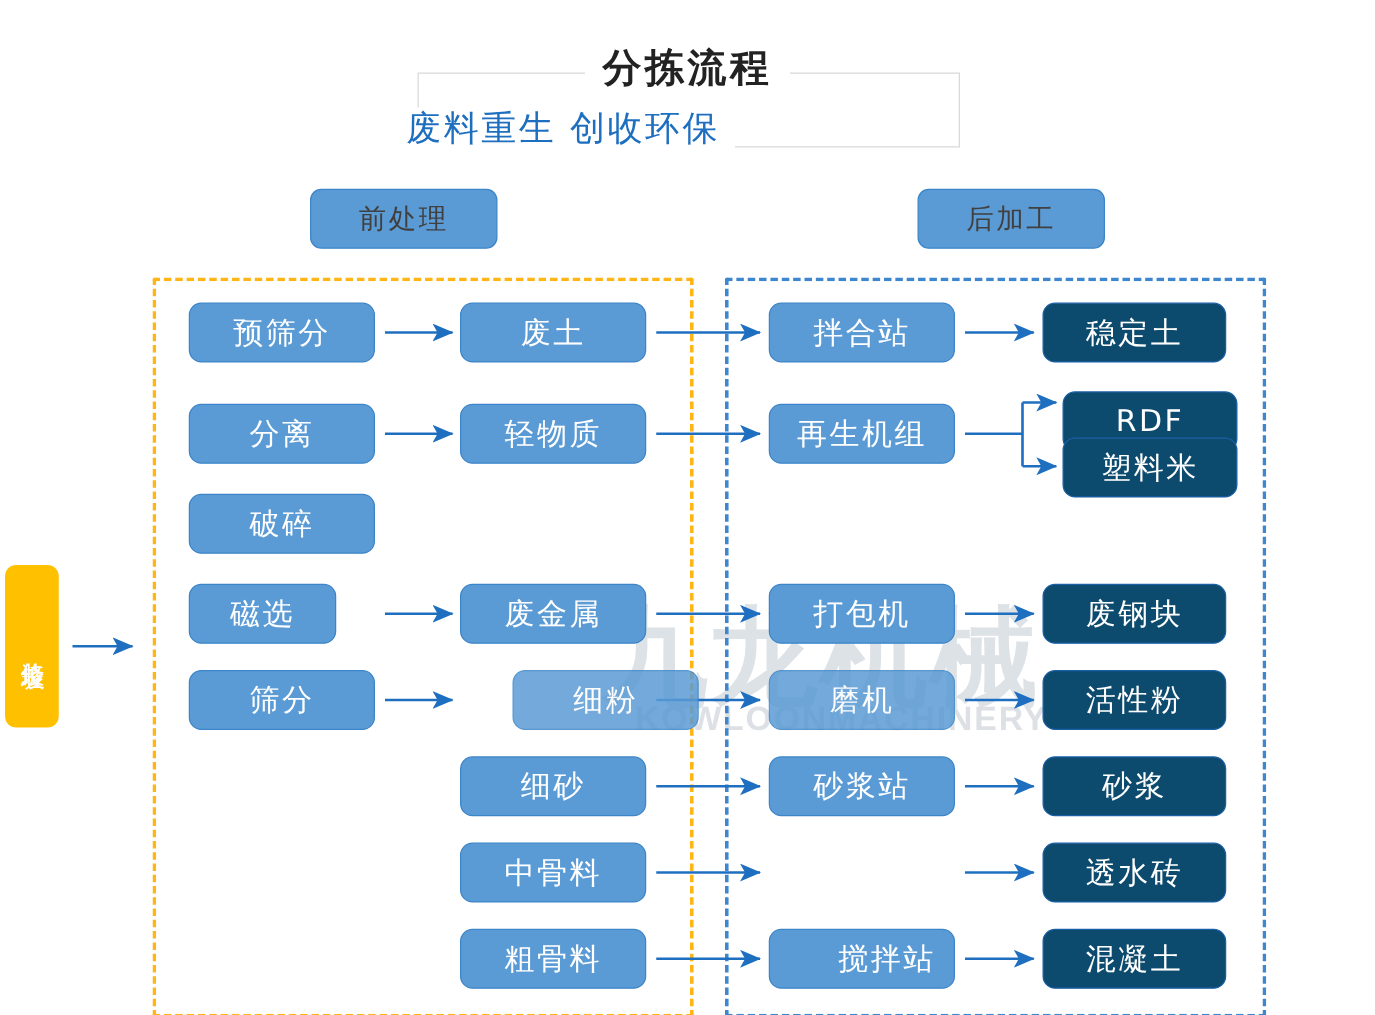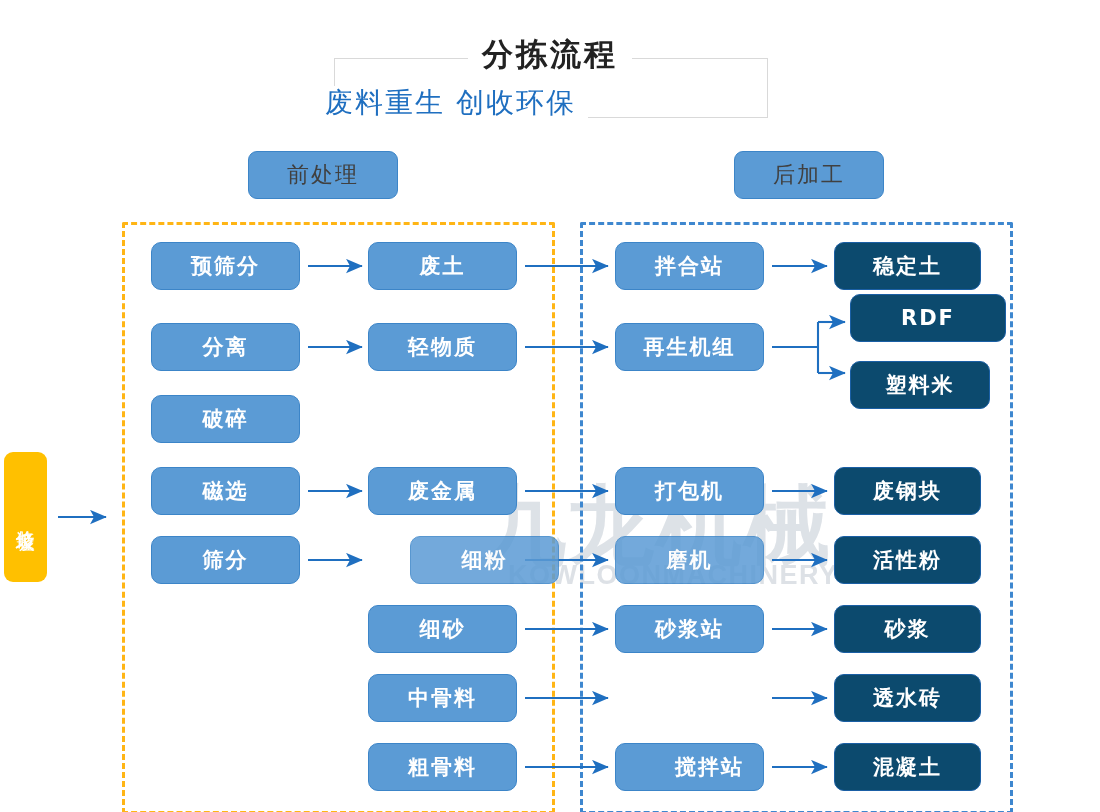--- a/index.html
+++ b/index.html
@@ -107,26 +107,25 @@
   }
   .source-box span{writing-mode:vertical-rl;text-orientation:upright;letter-spacing:1px;}
 
   
   .node{
     position:absolute;
     height:48px;
     border-radius:10px;
     display:flex;align-items:center;justify-content:center;
     color:#ffffff;
-    font-size:21px;
+    font-size:24px;
     letter-spacing:2px;
     z-index:4;
     box-sizing:border-box;
     font-family:"DejaVu Sans","Liberation Sans",sans-serif;
-    font-weight:bold;
   }
   .node.light{background:#5b9bd5;border:1px solid #3c85c8;}
   .node.dark{background:#0c4a6e;border:1px solid #1a5fa5;}
   .node.semi{background:#5b9bd5;border:1px solid #3c85c8;opacity:.85;}
 
   
   #wires{position:absolute;left:0;top:0;width:1100px;height:812px;z-index:3;}
 </style>
 </head>
 <body>
@@ -189,40 +188,40 @@
     </g>
     <g stroke="#1f6fc0" stroke-width="2.1" fill="none" marker-end="url(#ah)">
       <path d="M818,322 L845,322"></path>
       <path d="M818,373 L845,373"></path>
     </g>
   </svg>
 
   <div class="node light" style="left:151px;top:242px;width:149px;">预筛分</div>
   <div class="node light" style="left:151px;top:323px;width:149px;">分离</div>
   <div class="node light" style="left:151px;top:395px;width:149px;">破碎</div>
-  <div class="node light" style="left:151px;top:467px;width:149px;">磁选</div>
+  <div class="node light" style="left:151px;top:467px;width:118px;">磁选</div>
   <div class="node light" style="left:151px;top:536px;width:149px;">筛分</div>
 
   <div class="node light" style="left:368px;top:242px;width:149px;">废土</div>
   <div class="node light" style="left:368px;top:323px;width:149px;">轻物质</div>
   <div class="node light" style="left:368px;top:467px;width:149px;">废金属</div>
   <div class="node semi" style="left:368px;top:536px;width:149px;margin-left:42px;">细粉</div>
   <div class="node light" style="left:368px;top:605px;width:149px;">细砂</div>
   <div class="node light" style="left:368px;top:674px;width:149px;">中骨料</div>
   <div class="node light" style="left:368px;top:743px;width:149px;">粗骨料</div>
 
   <div class="node light" style="left:615px;top:242px;width:149px;">拌合站</div>
   <div class="node light" style="left:615px;top:323px;width:149px;">再生机组</div>
   <div class="node light" style="left:615px;top:467px;width:149px;">打包机</div>
   <div class="node semi" style="left:615px;top:536px;width:149px;">磨机</div>
   <div class="node light" style="left:615px;top:605px;width:149px;">砂浆站</div>
   <div class="node light" style="left:615px;top:743px;width:149px;padding-left:40px;">搅拌站</div>
 
   <div class="node dark" style="left:834px;top:242px;width:147px;">稳定土</div>
-  <div class="node dark" style="left:850px;top:294px;width:156px;">RDF</div>
-  <div class="node dark" style="left:850px;top:350px;width:140px;margin-top:11px;">塑料米</div>
+  <div class="node dark" style="left:850px;top:313px;width:140px;">RDF</div>
+  <div class="node dark" style="left:850px;top:350px;width:140px;">塑料米</div>
   <div class="node dark" style="left:834px;top:467px;width:147px;">废钢块</div>
   <div class="node dark" style="left:834px;top:536px;width:147px;">活性粉</div>
   <div class="node dark" style="left:834px;top:605px;width:147px;">砂浆</div>
   <div class="node dark" style="left:834px;top:674px;width:147px;">透水砖</div>
   <div class="node dark" style="left:834px;top:743px;width:147px;">混凝土</div>
 
 </div>
 
 </body></html>

